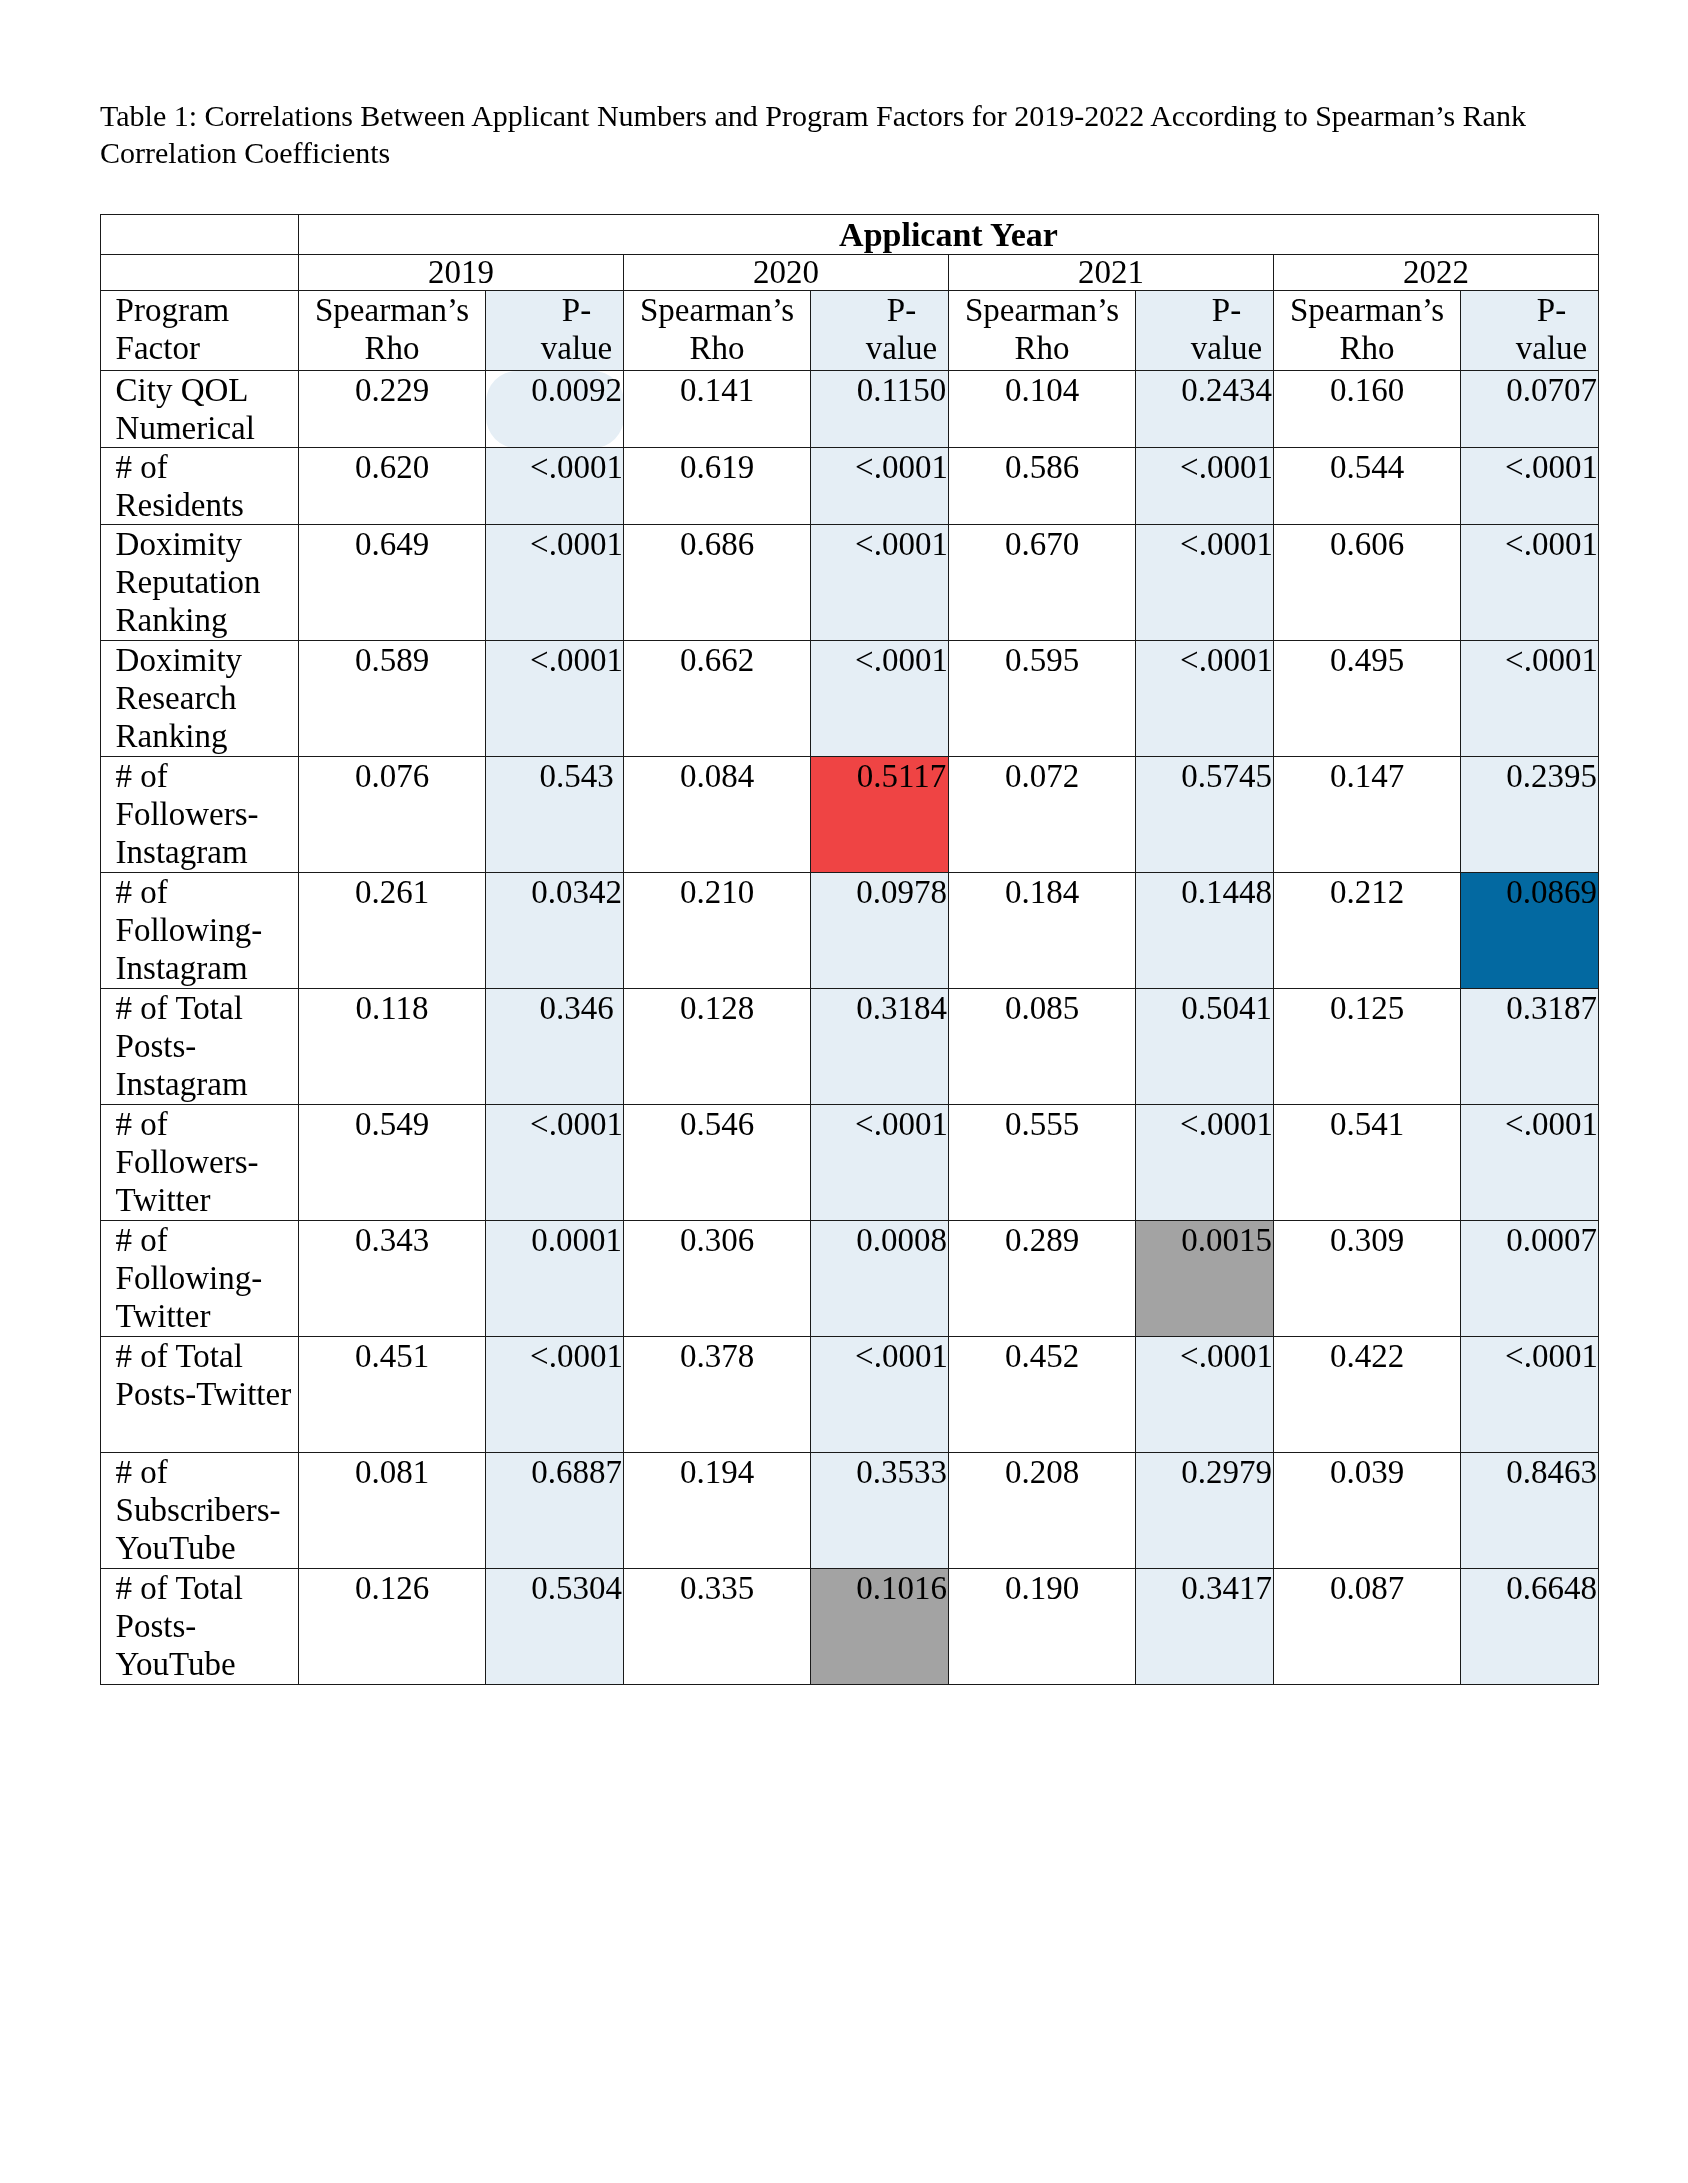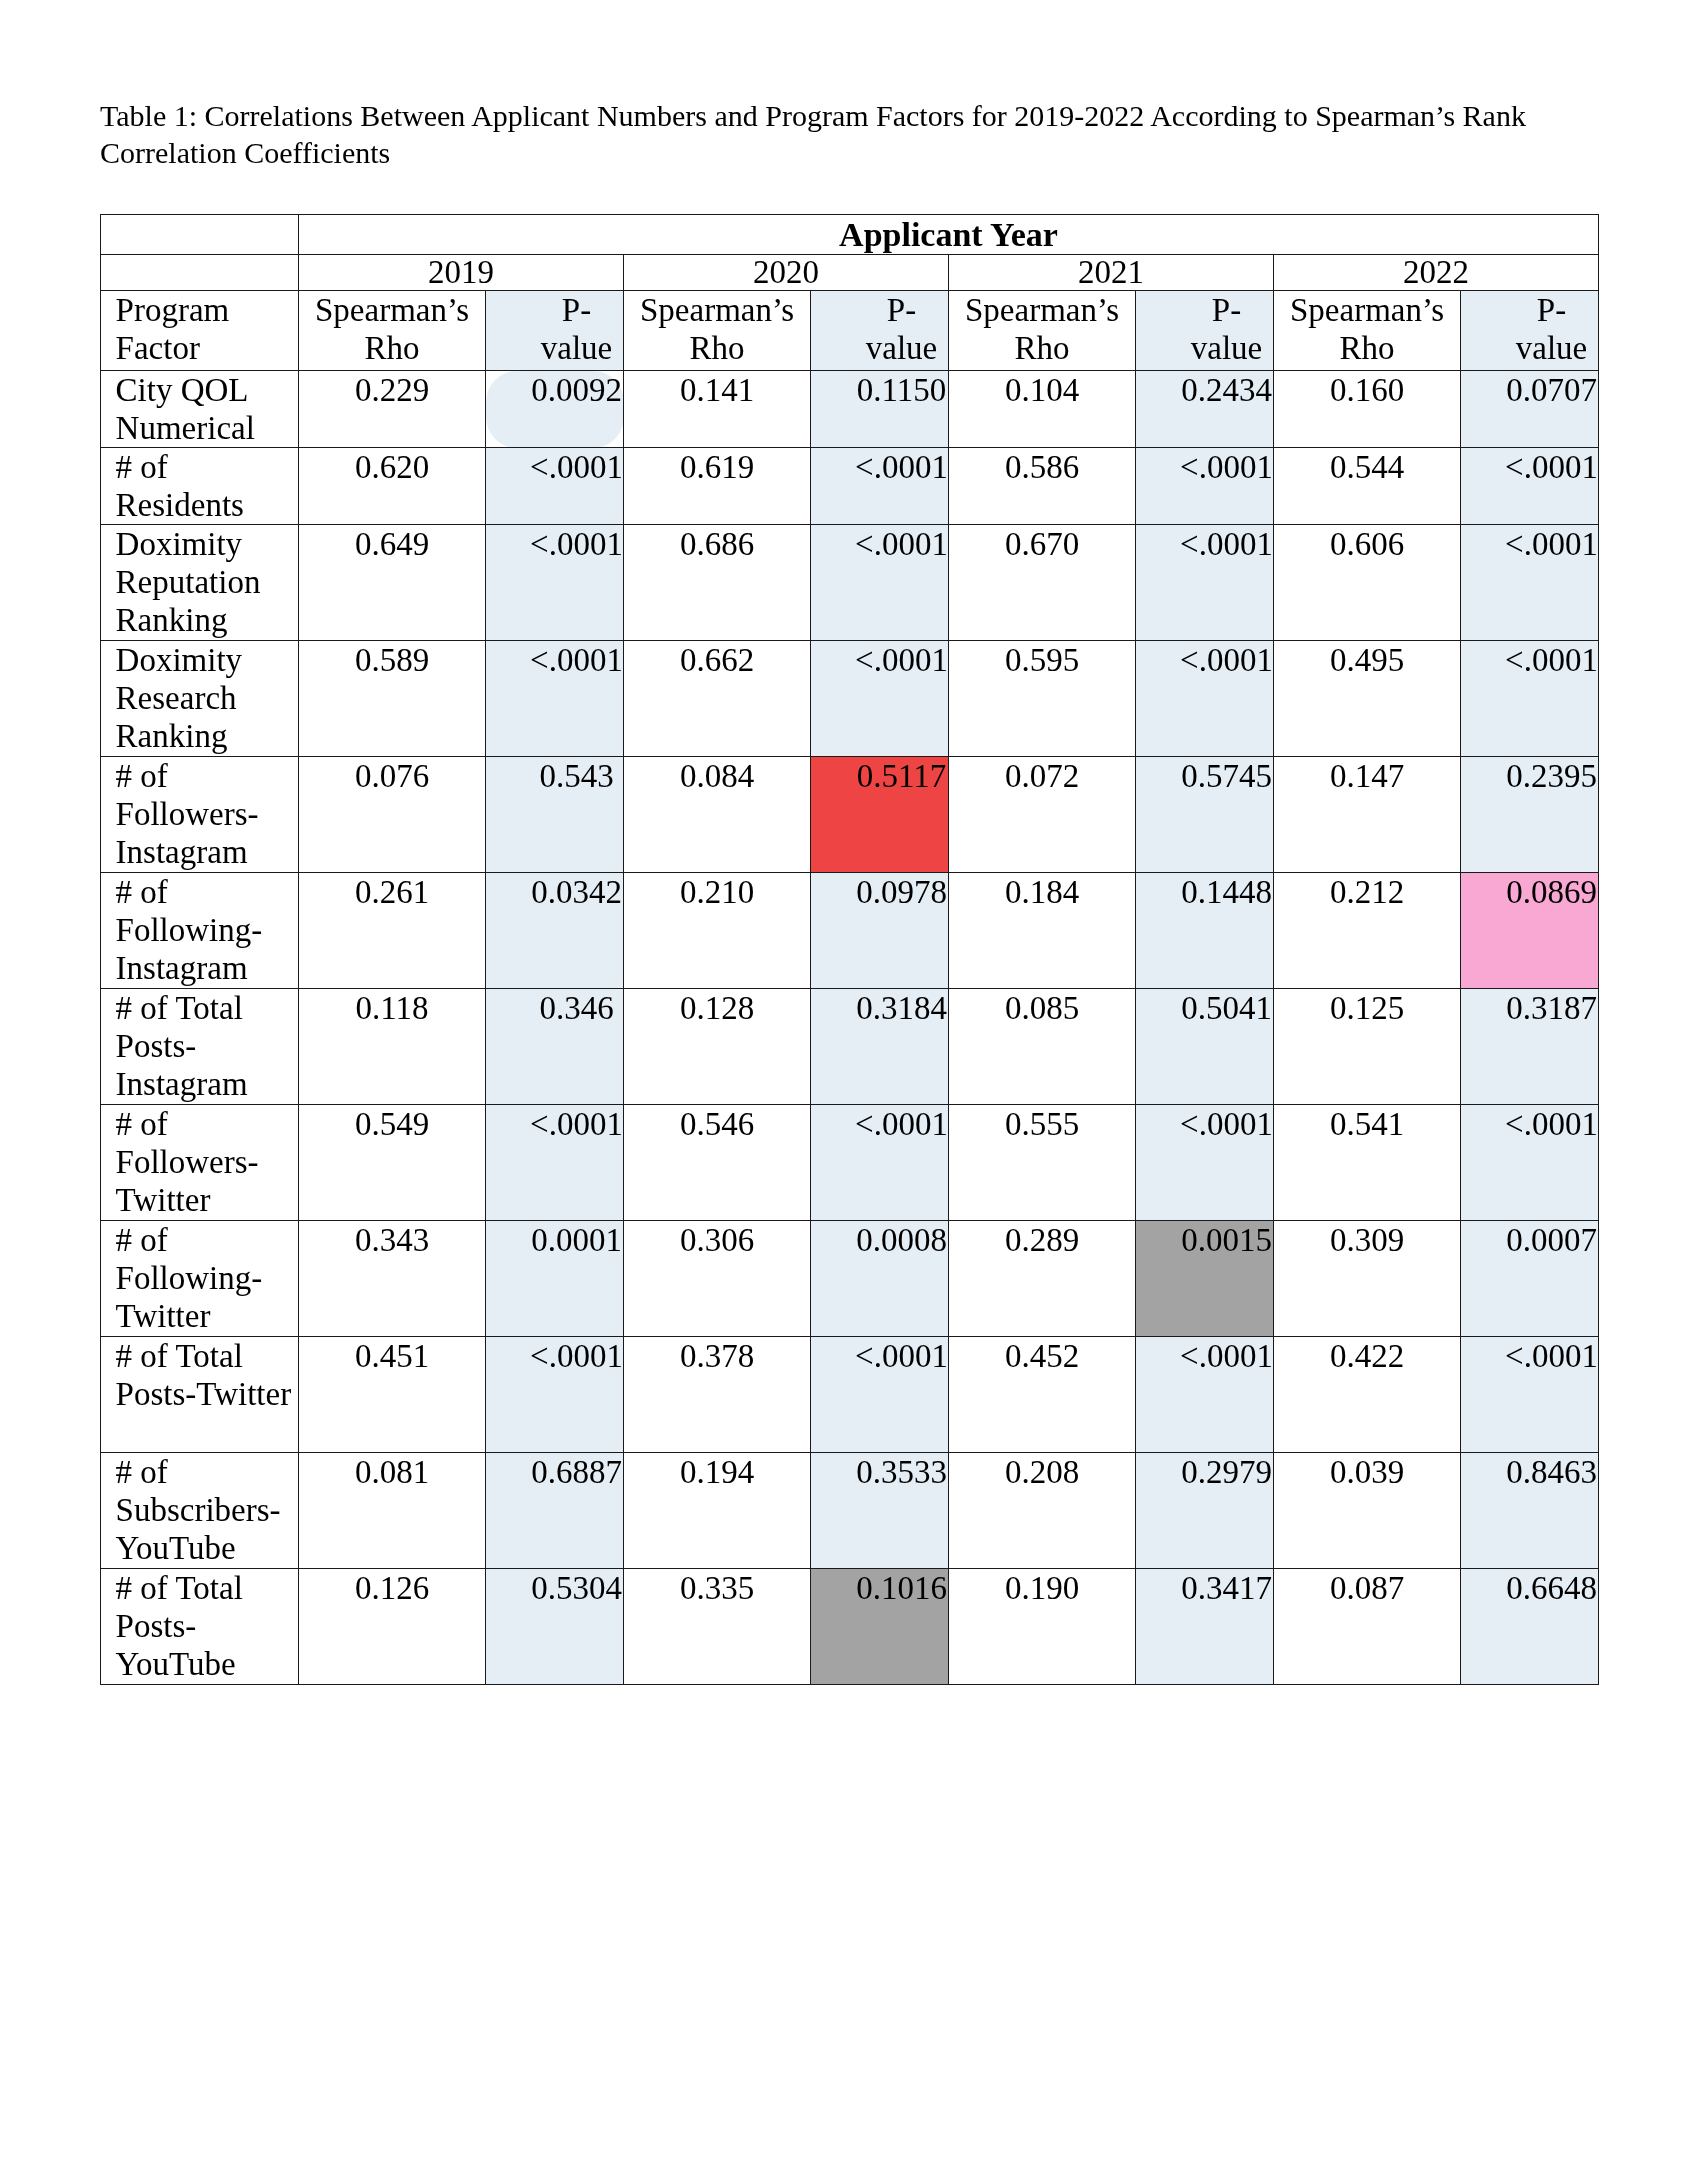--- a/index.html
+++ b/index.html
@@ -132,21 +132,21 @@
       </tr>
       <tr class="r3">
         <td class="factor"># of Following-Instagram</td>
         <td>0.261</td>
         <td class="pcol" style="background: rgb(229, 238, 245);">0.0342</td>
         <td>0.210</td>
         <td class="pcol" style="background: rgb(229, 238, 245);">0.0978</td>
         <td>0.184</td>
         <td class="pcol" style="background: rgb(229, 238, 245);">0.1448</td>
         <td>0.212</td>
-        <td class="pcol" style="background: #f9a8d4;">0.0869</td>
+        <td class="pcol" style="background: #0369a1;">0.0869</td>
       </tr>
       <tr class="r3">
         <td class="factor"># of Total Posts-Instagram</td>
         <td>0.118</td>
         <td class="pcol" style="background: rgb(229, 238, 245);">0.346</td>
         <td>0.128</td>
         <td class="pcol" style="background: rgb(229, 238, 245);">0.3184</td>
         <td>0.085</td>
         <td class="pcol" style="background: rgb(229, 238, 245);">0.5041</td>
         <td>0.125</td>

